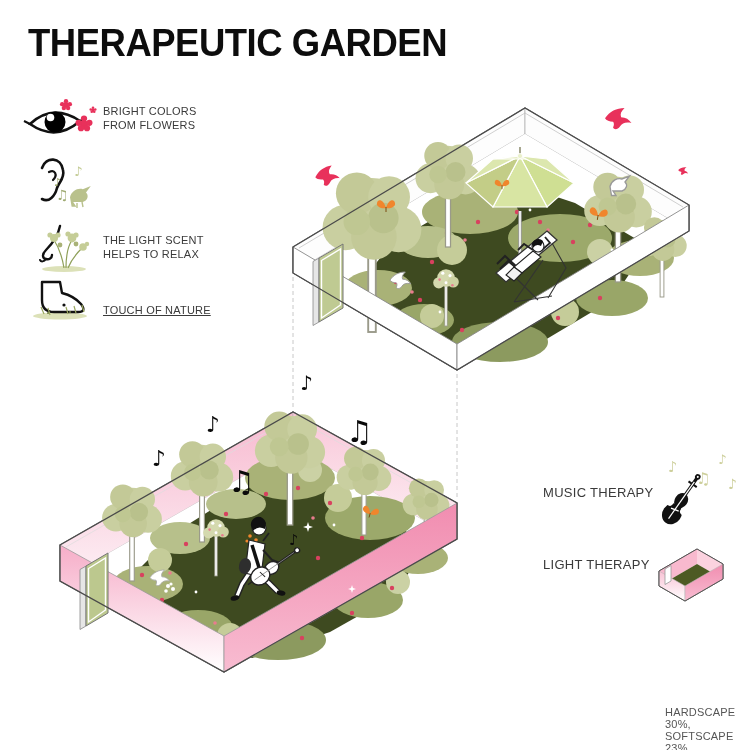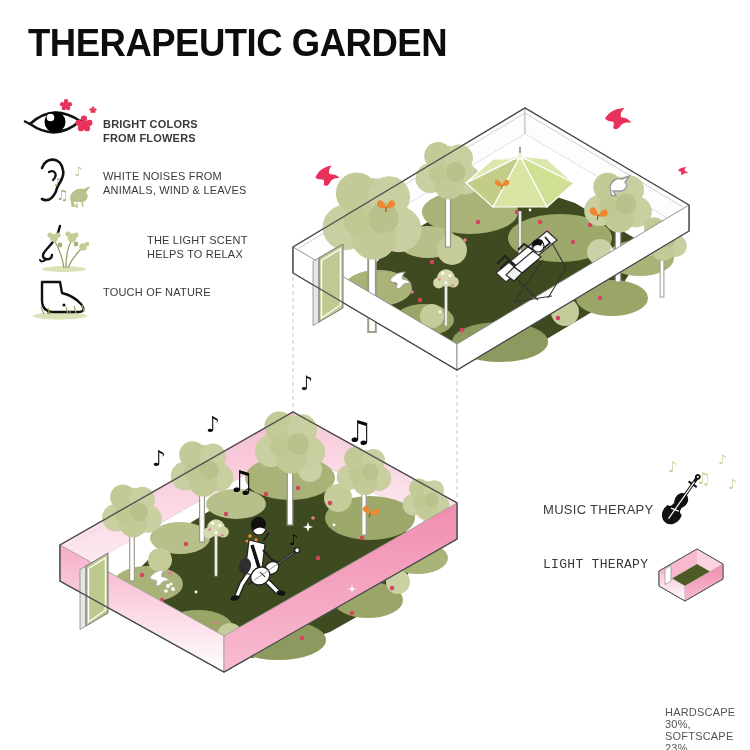--- a/index.html
+++ b/index.html
@@ -3,27 +3,27 @@
 <meta charset="utf-8">
 <style>
   html,body{margin:0;padding:0;background:#fff;}
   .canvas{position:relative;width:750px;height:750px;background:#ffffff;overflow:hidden;
           font-family:"Liberation Sans",sans-serif;}
   #scene{position:absolute;left:0;top:0;}
   .txt{position:absolute;color:#3e3e3e;}
   #title{left:28px;top:24px;font-size:38px;line-height:1;font-weight:bold;color:#0d0d0d;
          letter-spacing:-0.5px;transform:scaleX(.96);transform-origin:left top;white-space:nowrap;}
   .sense-label{left:103px;font-size:11px;line-height:14px;letter-spacing:.2px;color:#3a3a3a;}
-  #sense-label-0{top:117px;max-width:122px;font-weight:bold;}
+  #sense-label-0{top:104px;max-width:122px;}
   #sense-label-1{top:169px;max-width:168px;}
-  #sense-label-2{top:233px;max-width:136px;margin-left:44px;}
-  #sense-label-3{top:285px;max-width:200px;}
+  #sense-label-2{top:233px;max-width:136px;}
+  #sense-label-3{top:303px;max-width:200px;text-decoration:underline;}
   .therapy-label{left:543px;font-size:13px;letter-spacing:.3px;color:#3a3a3a;white-space:nowrap;}
-  #therapy-label-0{top:502px;text-align:center;}
-  #therapy-label-1{top:557px;font-family:Liberation Mono, monospace;}
+  #therapy-label-0{top:485px;text-align:center;}
+  #therapy-label-1{top:557px;}
   #footnote{left:665px;top:706px;font-size:11px;line-height:12px;color:#555;letter-spacing:.2px;}
   svg text.noteB{font-family:"DejaVu Sans",sans-serif;fill:#0a0a0a;}
   svg text.noteO{font-family:"DejaVu Sans",sans-serif;fill:#CDCF9B;}
   svg text.noteE{font-family:"DejaVu Sans",sans-serif;fill:#9FAA72;}
   svg text.noteE2{font-family:"DejaVu Sans",sans-serif;fill:#C3CB94;}
 </style>
 </head>
 <body>
 
 <div class="canvas">
@@ -413,21 +413,20 @@
     <path d="M659,571 L685,586 L685,601 L659,586 Z" fill="url(#gOutL2)" stroke="#bbb" stroke-width="0.6"></path>
     <path d="M685,586 L723,564 L723,579 L685,601 Z" fill="url(#gOutR)" stroke="#bbb" stroke-width="0.6"></path>
     <path d="M665,569 L671,565.5 L671,581 L665,584.5 Z" fill="#fff" stroke="#999" stroke-width="0.8"></path>
     <path d="M659,571 L697,549 L723,564 L723,579 L685,601 L659,586 Z" fill="none" stroke="#555" stroke-width="1"></path>
   </g>
 </svg>
 
   <div id="title" class="txt">THERAPEUTIC GARDEN</div>
 
   <div id="sense-label-0" class="txt sense-label">BRIGHT COLORS FROM FLOWERS</div>
-  <div id="sense-label-1" class="txt sense-label">WHITE NOISES FROM ANIMALS, WIND &amp; LEAVES</div>
   <div id="sense-label-2" class="txt sense-label">THE LIGHT SCENT HELPS TO RELAX</div>
   <div id="sense-label-3" class="txt sense-label">TOUCH OF NATURE</div>
 
   <div id="therapy-label-0" class="txt therapy-label">MUSIC THERAPY</div>
   <div id="therapy-label-1" class="txt therapy-label">LIGHT THERAPY</div>
 
   <div id="footnote" class="txt">
     <div>HARDSCAPE 30%,</div>
     <div>SOFTSCAPE 23%</div>
   </div>

